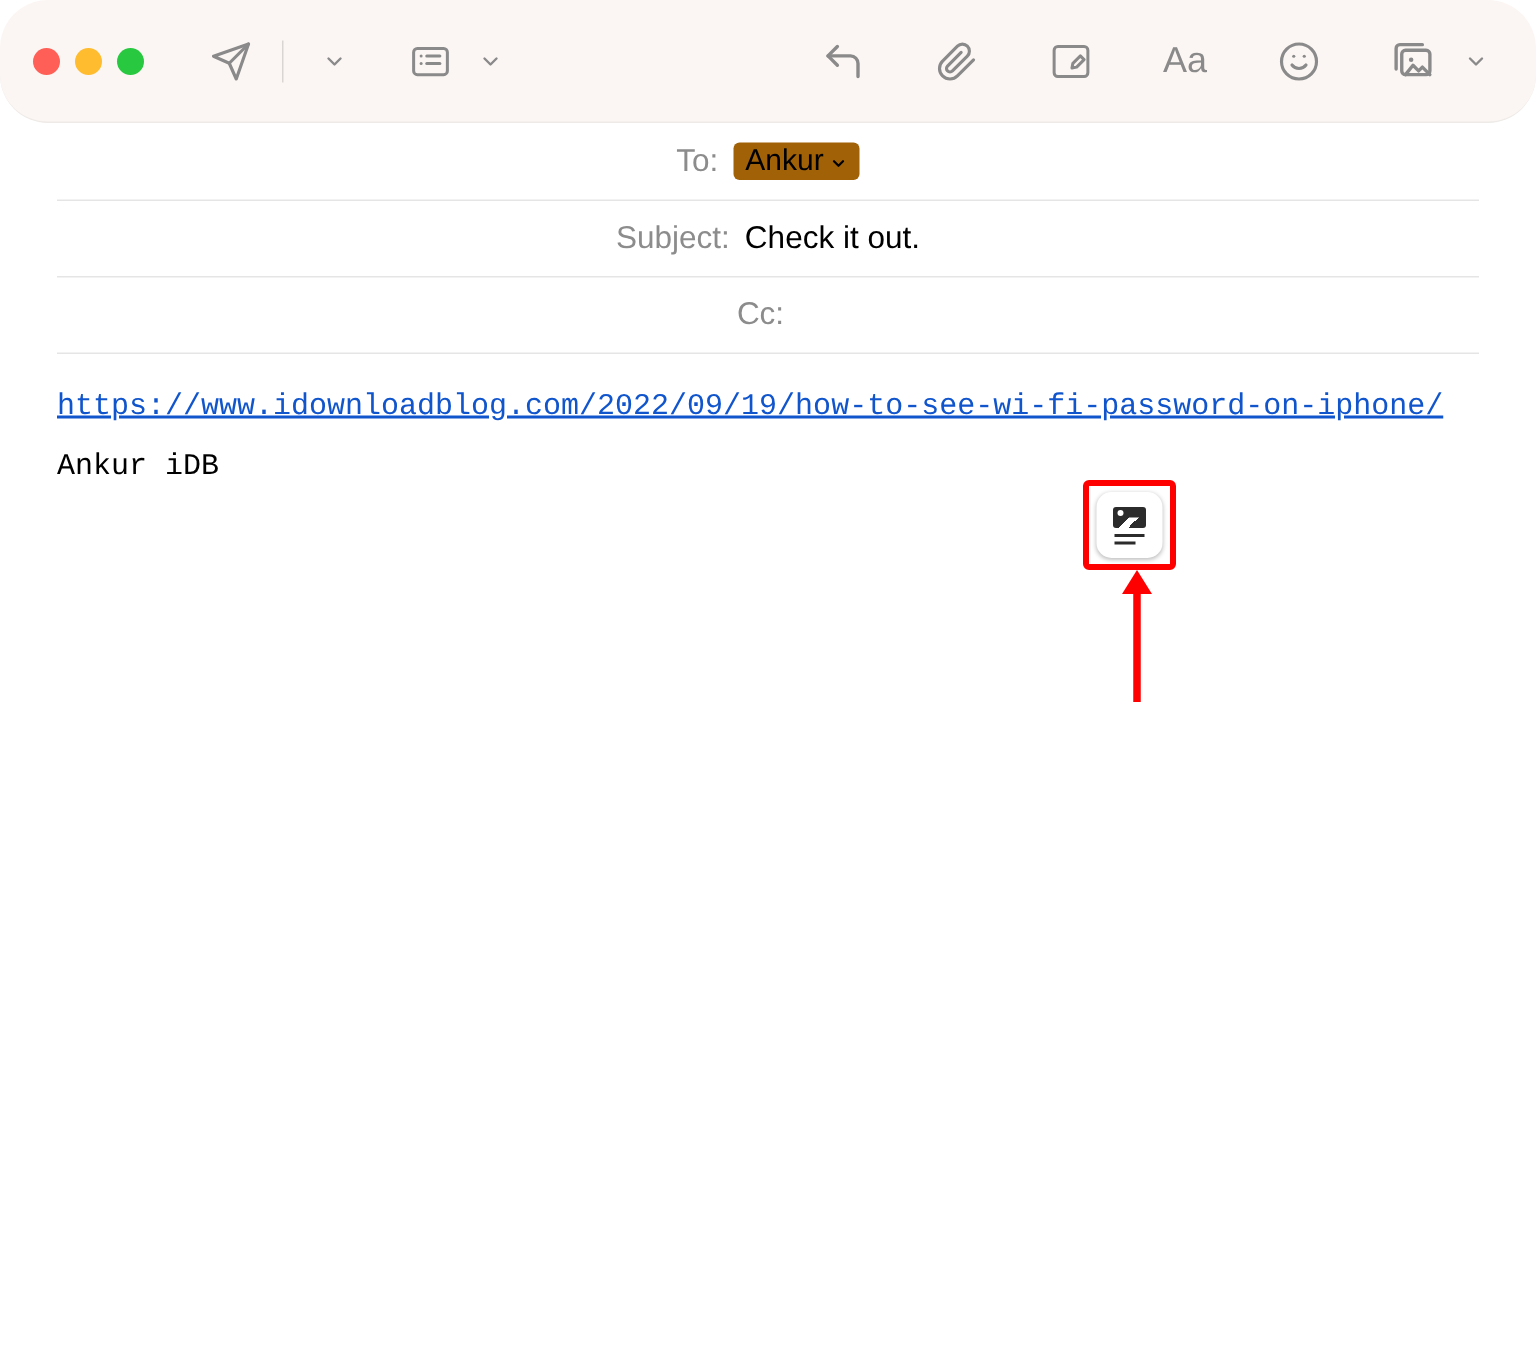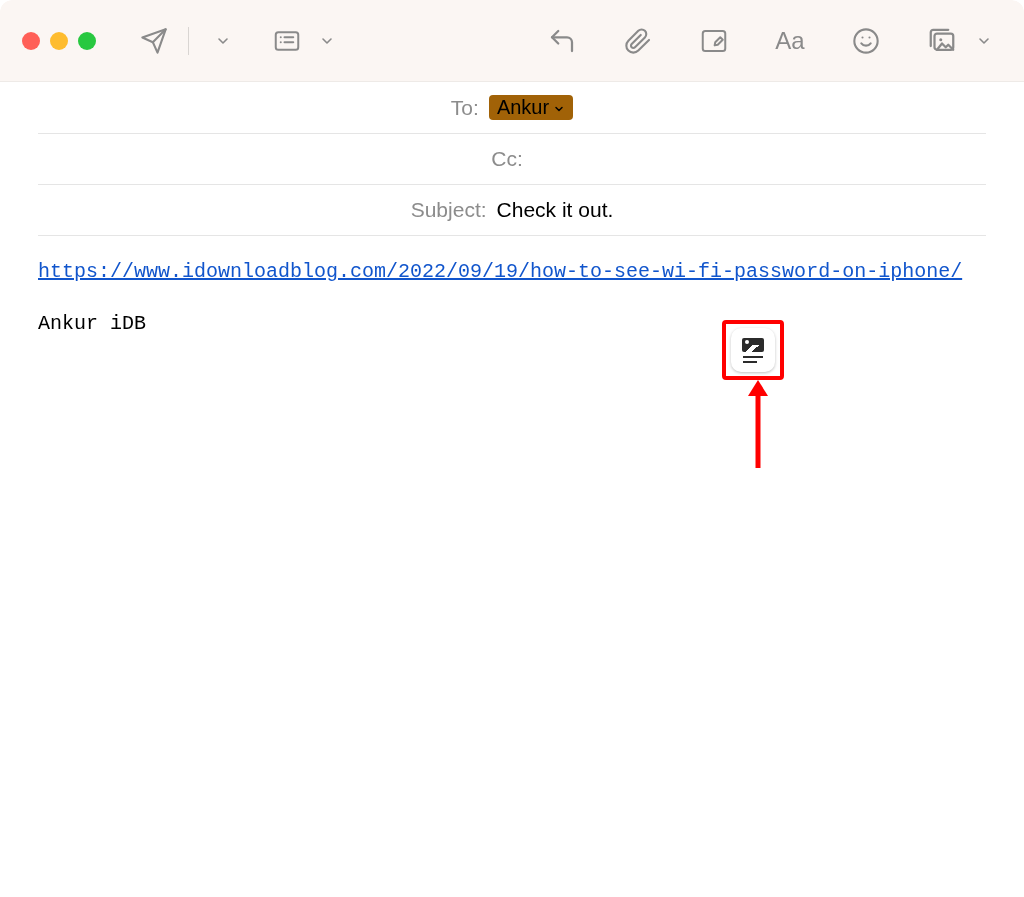--- a/index.html
+++ b/index.html
@@ -21,20 +21,21 @@
       flex-direction: column;
     }
     .toolbar {
       height: 82px;
       background: #fbf6f3;
       display: flex;
       align-items: center;
       padding: 0 22px;
       gap: 10px;
       border-bottom: 1px solid #eeeae7;
+      border-radius: 32px;
     }
     .traffic-lights {
       display: flex;
       gap: 10px;
       margin-right: 30px;
     }
     .tl {
       width: 18px; height: 18px; border-radius: 50%;
     }
     .tl-red { background: #ff5f57; }
@@ -88,21 +89,21 @@
       padding: 20px 38px;
       font-size: 20px;
       line-height: 1.6;
       font-family: Liberation Mono, monospace;
     }
     .body-link {
       color: #1155cc;
       text-decoration: underline;
     }
     .signature {
-      margin-top: 20px;
+      margin-top: 8px;
       color: #000;
     }
 
     
     .preview-wrap {
       position: absolute;
       top: 238px;
       left: 722px;
       width: 62px;
       height: 60px;
@@ -260,25 +261,25 @@
       <div class="field-row">
         <span class="field-label">To:</span>
         <span class="recipient-chip">
           <span>Ankur</span>
           <svg width="12" height="12" viewBox="0 0 24 24" fill="none" stroke="#000" stroke-width="3" stroke-linecap="round" stroke-linejoin="round">
               <polyline points="6 9 12 15 18 9"></polyline>
             </svg>
         </span>
       </div>
       <div class="field-row">
-        <span class="field-label">Cc:</span>
+        <span class="field-label">Subject:</span>
+        <span class="field-value">Check it out.</span>
       </div>
       <div class="field-row">
-        <span class="field-label">Subject:</span>
-        <span class="field-value">Check it out.</span>
+        <span class="field-label">Cc:</span>
       </div>
     </div>
 
     <div class="body-area">
       <a class="body-link" href="#">https://www.idownloadblog.com/2022/09/19/how-to-see-wi-fi-password-on-iphone/</a>
       <div class="signature">Ankur iDB</div>
     </div>
 
     <div class="preview-wrap">
       <div class="preview-btn">

